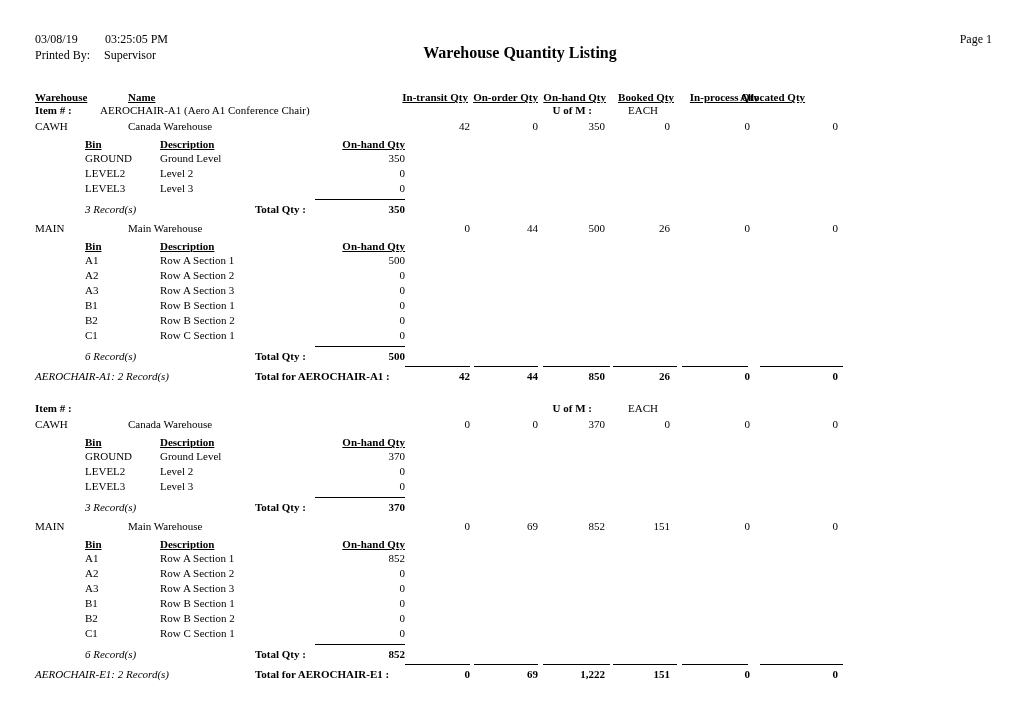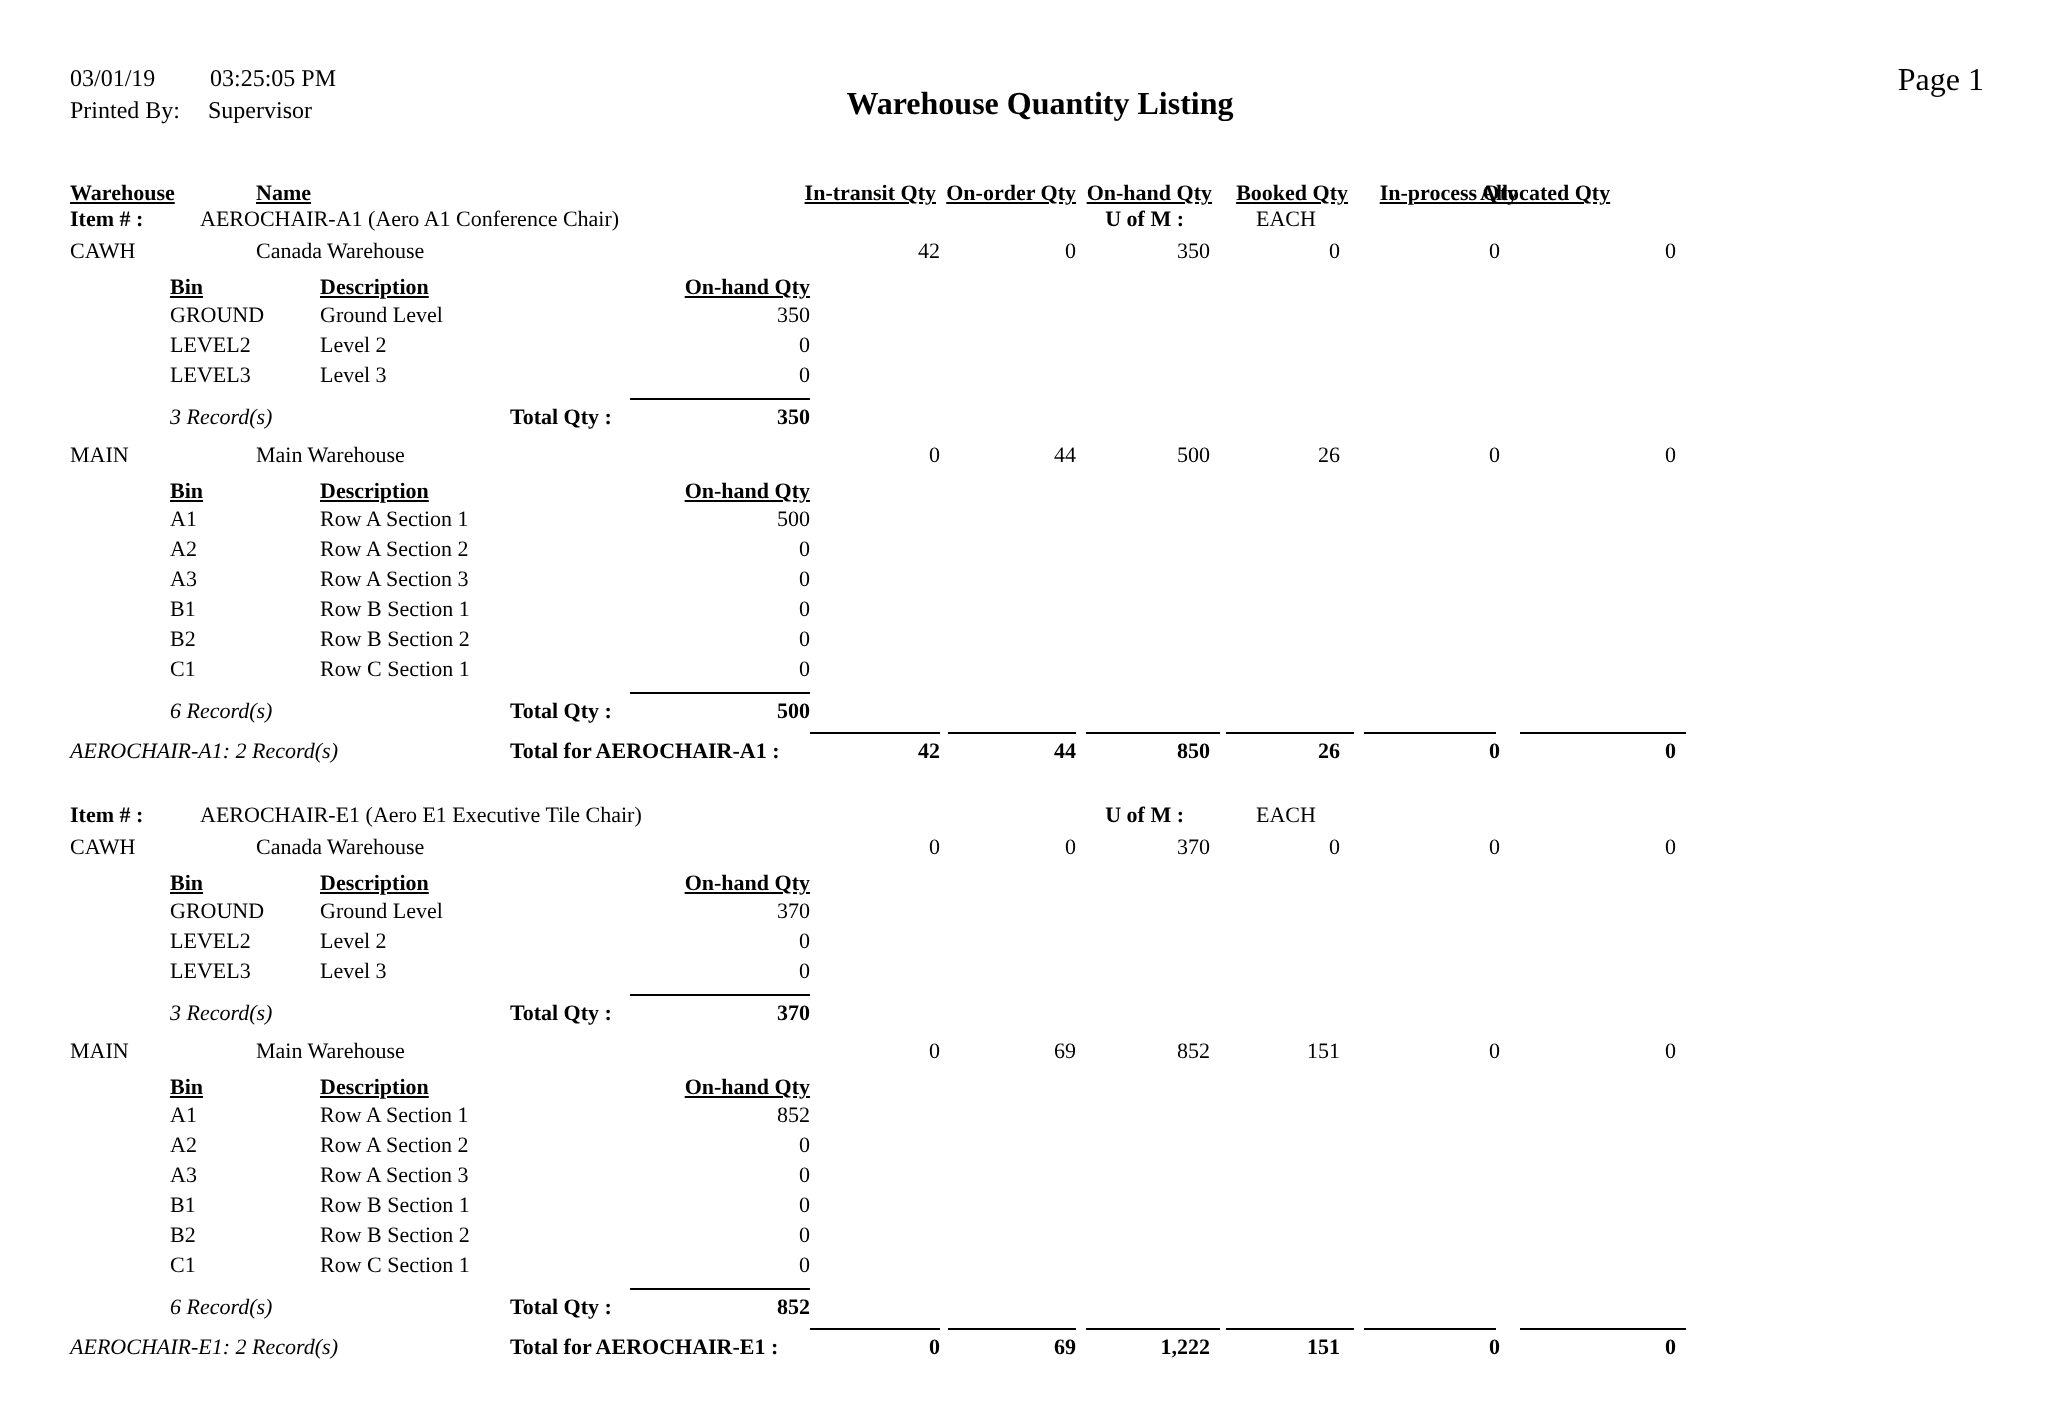--- a/index.html
+++ b/index.html
@@ -8,40 +8,40 @@
     width:1027px;
     height:704px;
     background:#ffffff;
     color:#000000;
     font-family:"Liberation Serif","DejaVu Serif",serif;
     overflow:hidden;
   }
   .hdr-text{position:absolute;font-size:12px;white-space:nowrap;}
   .center-block{position:absolute;left:240px;width:560px;text-align:center;}
   .title-block{font-size:16px;font-weight:bold;}
-  .page-num{position:absolute;left:900px;width:92px;text-align:right;font-size:16px;}
+  .page-num{position:absolute;left:900px;width:92px;text-align:right;font-size:12px;}
   #report-body{position:absolute;left:0;top:0;width:1027px;height:704px;}
   .cell{
     position:absolute;
     white-space:nowrap;
     font-size:11px;
     height:14px;
     line-height:14px;
   }
   .b{font-weight:bold;}
   .i{font-style:italic;}
   .bu{font-weight:bold;text-decoration:underline;}
   .hline{position:absolute;height:0;border-top:1px solid #000000;}
 </style>
 </head>
 <body>
 
 <div class="page">
 
-  <div class="hdr-text" style="left:35px;top:32px;">03/01/19</div>
+  <div class="hdr-text" style="left:35px;top:32px;">03/08/19</div>
   <div class="hdr-text" style="left:105px;top:32px;">03:25:05 PM</div>
   <div class="hdr-text" style="left:35px;top:48px;">Printed By:</div>
   <div class="hdr-text" style="left:104px;top:48px;">Supervisor</div>
 
   <div class="center-block title-block" style="top:44px;">Warehouse Quantity Listing</div>
 
   <div class="page-num" style="top:32px;">Page 1</div>
 
   <div id="report-body">
       <div class="cell bu" style="left: 35px; top: 90px;">Warehouse</div>
@@ -121,21 +121,20 @@
       <div class="hline" style="left: 760px; width: 83px; top: 366px;"></div>
       <div class="cell i" style="left: 35px; top: 369px;">AEROCHAIR-A1: 2 Record(s)</div>
       <div class="cell b" style="left: 255px; top: 369px;">Total for AEROCHAIR-A1 :</div>
       <div class="cell b" style="left: 360px; top: 369px; width: 110px; text-align: right;">42</div>
       <div class="cell b" style="left: 428px; top: 369px; width: 110px; text-align: right;">44</div>
       <div class="cell b" style="left: 495px; top: 369px; width: 110px; text-align: right;">850</div>
       <div class="cell b" style="left: 560px; top: 369px; width: 110px; text-align: right;">26</div>
       <div class="cell b" style="left: 640px; top: 369px; width: 110px; text-align: right;">0</div>
       <div class="cell b" style="left: 728px; top: 369px; width: 110px; text-align: right;">0</div>
       <div class="cell b" style="left: 35px; top: 401px;">Item # :</div>
-      <div class="cell" style="left: 100px; top: 401px;">AEROCHAIR-E1 (Aero E1 Executive Tile Chair)</div>
       <div class="cell b" style="left: 482px; top: 401px; width: 110px; text-align: right;">U of M :</div>
       <div class="cell" style="left: 628px; top: 401px;">EACH</div>
       <div class="cell" style="left: 35px; top: 417px;">CAWH</div>
       <div class="cell" style="left: 128px; top: 417px;">Canada Warehouse</div>
       <div class="cell" style="left: 360px; top: 417px; width: 110px; text-align: right;">0</div>
       <div class="cell" style="left: 428px; top: 417px; width: 110px; text-align: right;">0</div>
       <div class="cell" style="left: 495px; top: 417px; width: 110px; text-align: right;">370</div>
       <div class="cell" style="left: 560px; top: 417px; width: 110px; text-align: right;">0</div>
       <div class="cell" style="left: 640px; top: 417px; width: 110px; text-align: right;">0</div>
       <div class="cell" style="left: 728px; top: 417px; width: 110px; text-align: right;">0</div>

